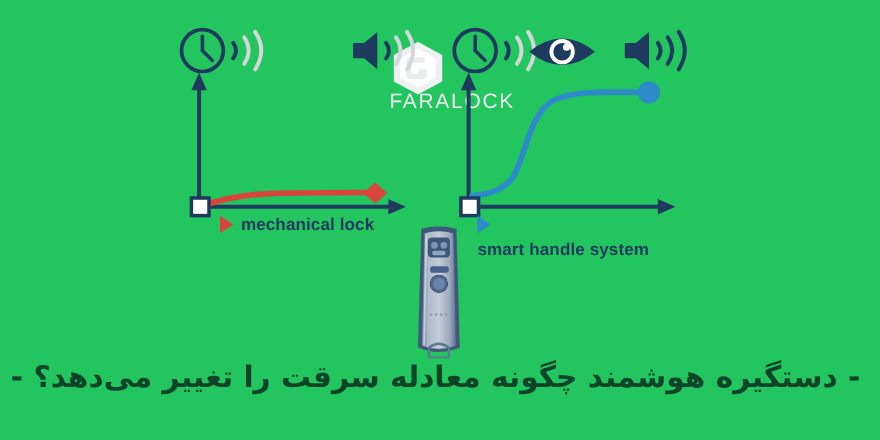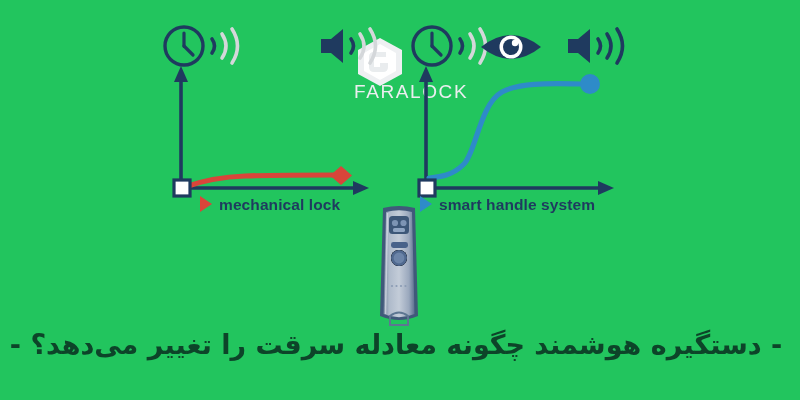--- a/index.html
+++ b/index.html
@@ -53,21 +53,21 @@
     white-space: nowrap;
   }
   .caption-label {
     font-family: "Liberation Sans", sans-serif;
     font-size: 15.5px;
     font-weight: 600;
     color: #1f3a5f;
     letter-spacing: 0.1px;
   }
   #caption-mechanical { left: 200px; }
-  #caption-smart      { left: 420px; }
+  #caption-smart      { left: 434px; flex-direction: column; }
 
   .tri {
     width: 0;
     height: 0;
     border-top: 8px solid transparent;
     border-bottom: 8px solid transparent;
     flex: 0 0 auto;
   }
   .tri-red  { border-left: 12px solid #d9453a; }
   .tri-blue { border-left: 12px solid #2e8bc9; }
@@ -78,25 +78,25 @@
     left: 368px;
     top: 204px;
     width: 62px;
     height: 122px;
   }
 
   
   #headline {
     position: absolute;
     left: 0;
-    top: 315px;
+    top: 328px;
     width: 792px;
     height: 60px;
     display: flex;
-    align-items: center;
+    align-items: flex-start;
     justify-content: center;
     direction: rtl;
   }
   #headline-text {
     font-family: "DejaVu Sans", sans-serif;
     font-size: 27px;
     font-weight: bold;
     color: #0d4429;
     direction: rtl;
     unicode-bidi: bidi-override;

